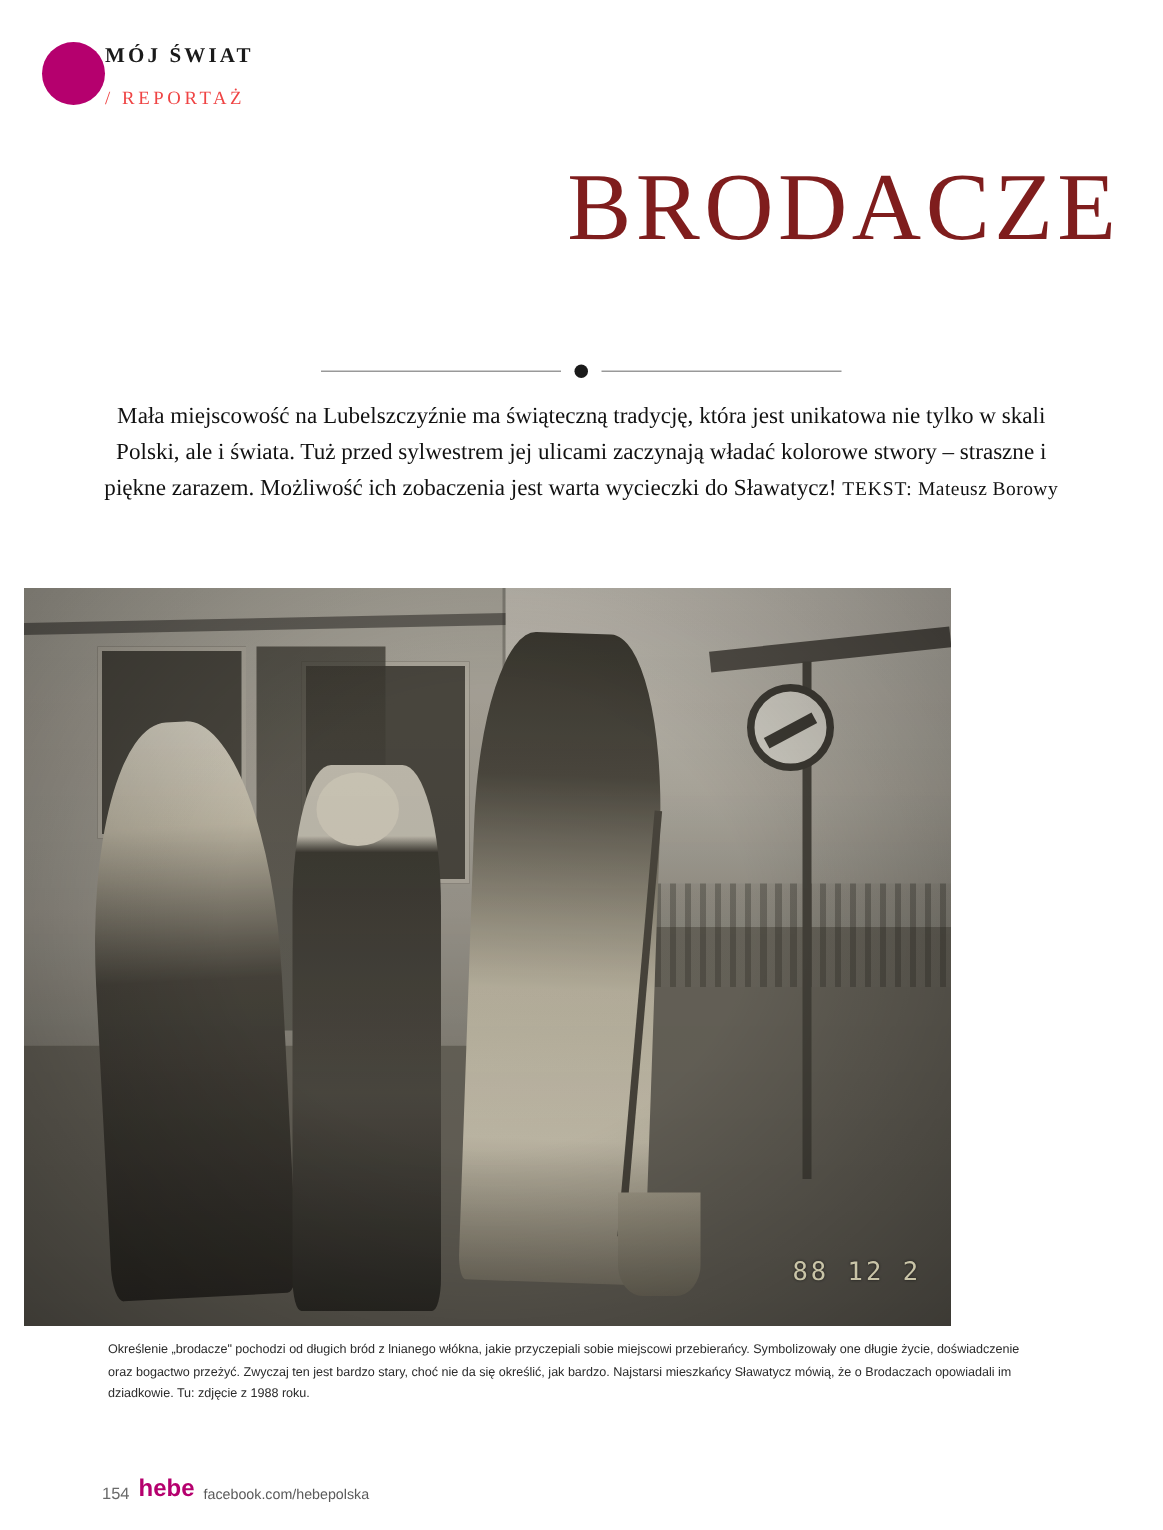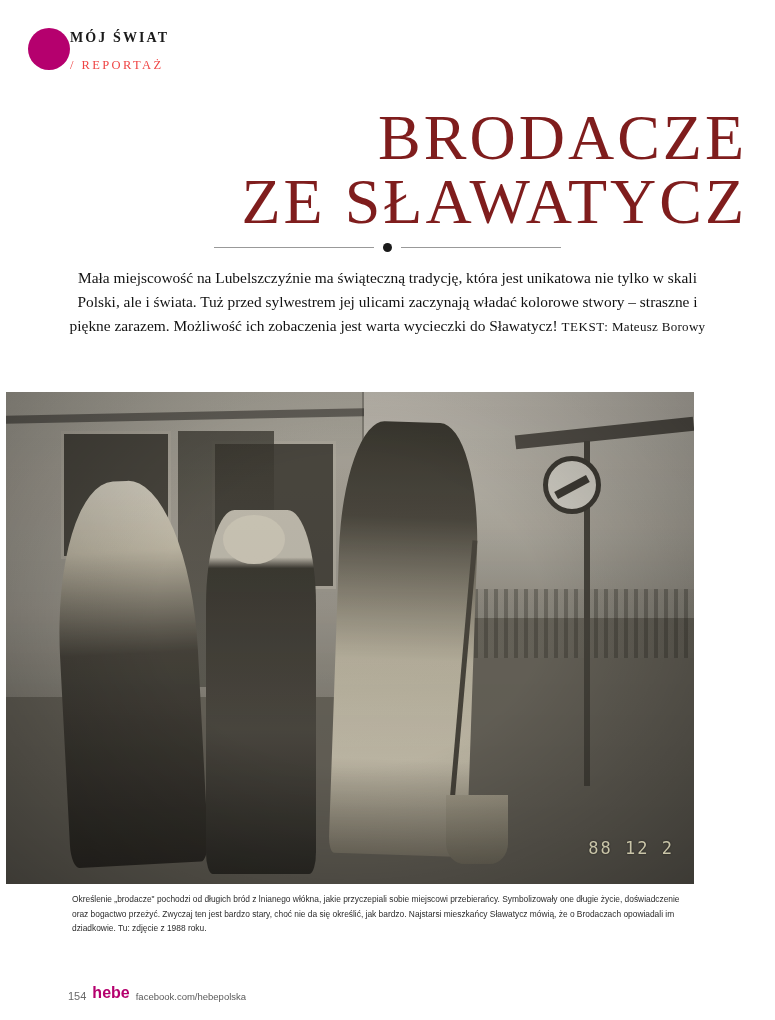--- a/index.html
+++ b/index.html
@@ -120,23 +120,23 @@
     letter-spacing: 0.3px;
   }
   .lead .byline .byline-label {
     font-variant: small-caps;
     letter-spacing: 0.6px;
   }
 
   
   .photo {
     position: absolute;
-    left: 6px;
+    left: 16px;
     top: 392px;
-    width: 688px;
+    width: 618px;
     height: 492px;
     overflow: hidden;
     background: #6f6a60;
   }
   
   .ph-sky {
     position: absolute;
     left: 0; top: 0; width: 100%; height: 46%;
     background: linear-gradient(to bottom, #cfcac0, #b9b4a9 60%, #9a968c);
   }
@@ -317,21 +317,20 @@
 <body>
 
 <div class="kicker-block">
   <div class="kicker-dot"></div>
   <div class="kicker-title">MÓJ ŚWIAT</div>
   <div class="kicker-sub">/ REPORTAŻ</div>
 </div>
 
 <h1 class="headline">
   <span class="line1">BRODACZE</span>
-  <span class="line2">ZE SŁAWATYCZ</span>
 </h1>
 
 <div class="rule-wrap">
   <span class="rule-line"></span>
   <span class="rule-dot"></span>
   <span class="rule-line"></span>
 </div>
 
 <div class="lead">
   <span>Mała miejscowość na Lubelszczyźnie ma świąteczną tradycję, która jest unikatowa nie tylko w skali Polski, ale i świata. Tuż przed sylwestrem jej ulicami zaczynają władać kolorowe stwory – straszne i piękne zarazem. Możliwość ich zobaczenia jest warta wycieczki do Sławatycz!</span>

